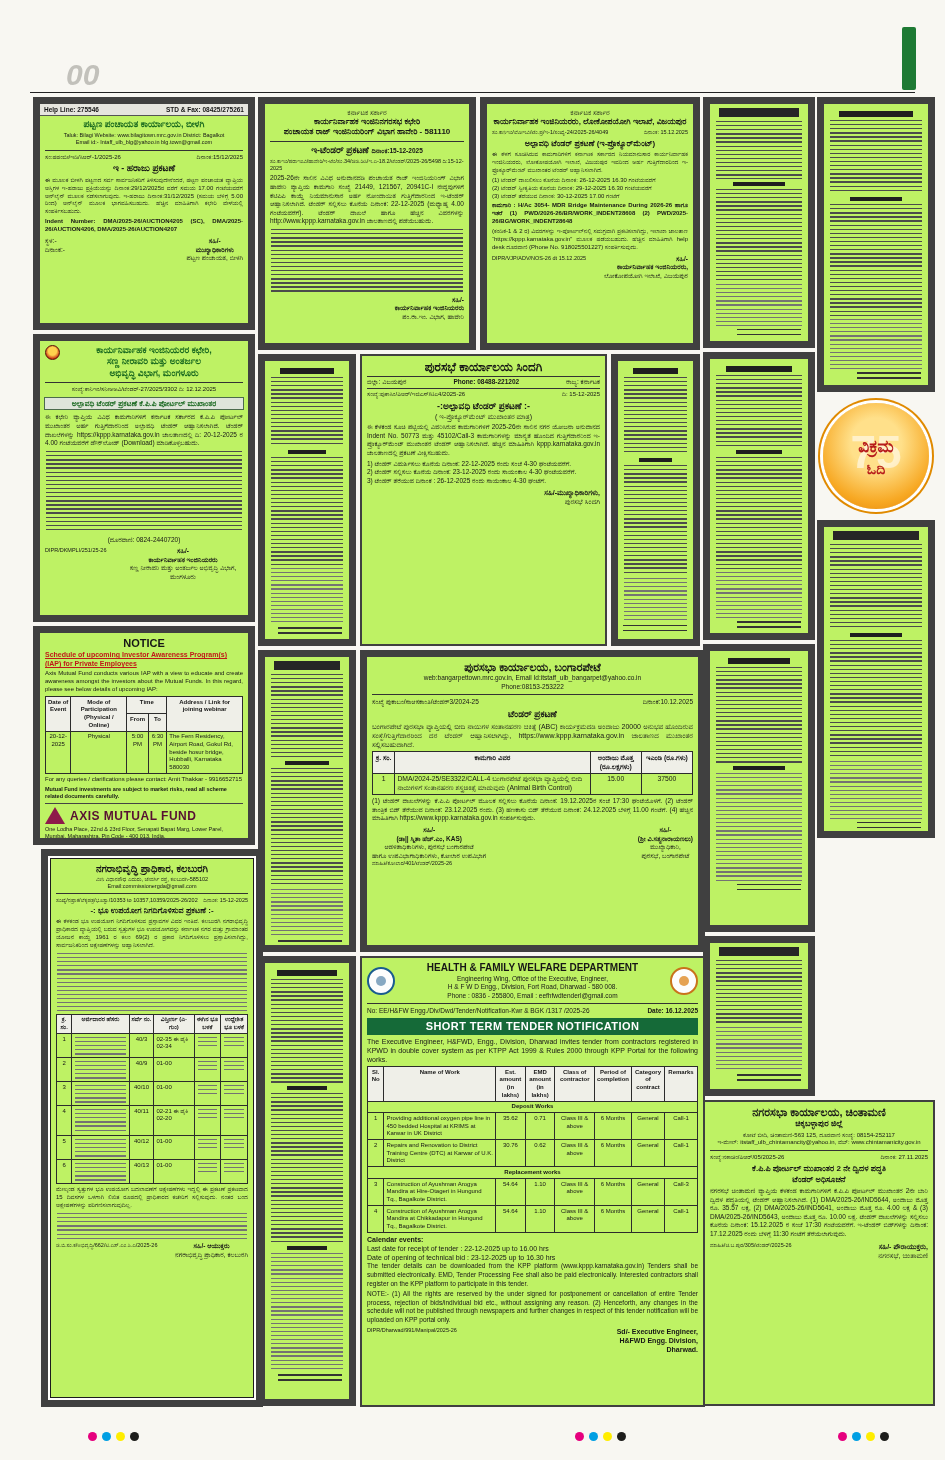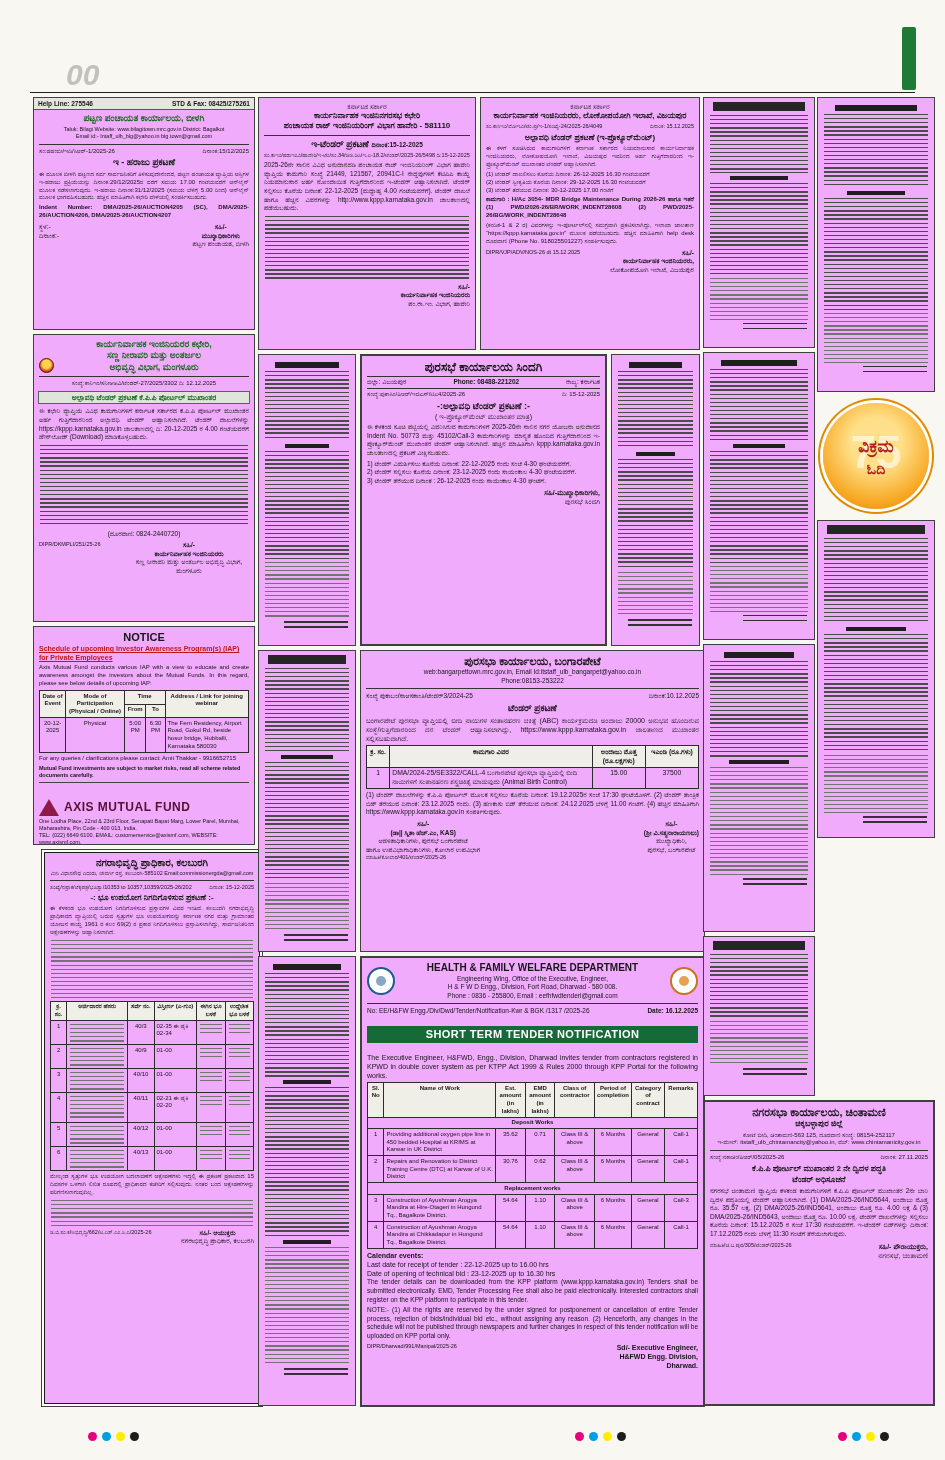--- a/index.html
+++ b/index.html
@@ -28,21 +28,21 @@
   .date-box { position:absolute; left:705px; top:31px; width:192px; height:56px;
     background:linear-gradient(#ffea74,#ffc81e); border:1px solid #d8a400; border-radius:9px;
     text-align:center; padding-top:4px; }
   .date-box .d1{font-size:14px;font-weight:bold;color:#161616;}
   .date-box .d2{font-size:11px;color:#222;margin-top:1px;}
   .date-box .d3{font-size:10px;color:#333;margin-top:1px;}
   .green-strip { position:absolute; left:902px; top:27px; width:14px; height:63px; background:#1e7a34; border-radius:2px; }
   .page-rule { position:absolute; left:30px; top:92px; width:885px; border-top:1.5px solid #222; }
 
   
-  .ad { position:absolute; background:#f0abfc; border:1px solid #404040; padding:4px 5px; overflow:hidden; }
+  .ad { position:absolute; background:#bef264; border:7px solid #404040; padding:4px 5px; overflow:hidden; }
   .ad.dbl { box-shadow: inset 0 0 0 2px #fffefb, inset 0 0 0 3px #1c1c1c; padding:7px 8px; }
   .ad.thick { border-width:2px; }
   .c{text-align:center}.r{text-align:right}.b{font-weight:bold}.j{text-align:justify}
   .row{display:flex;justify-content:space-between;align-items:flex-start}
   .t55{font-size:5.5px;line-height:1.3}.t6{font-size:6px;line-height:1.32}
   .t65{font-size:6.5px;line-height:1.32}.t7{font-size:7px;line-height:1.3}
   .t75{font-size:7.5px;line-height:1.3}.t8{font-size:8px;line-height:1.3}
   .t9{font-size:9px;line-height:1.25}.t10{font-size:10px;line-height:1.25}
   .t11{font-size:11px;line-height:1.2}.t12{font-size:12px;line-height:1.2}
   .green{color:#19691f}.red{color:#c01818}.mt2{margin-top:2px}.mt3{margin-top:3px}
@@ -62,29 +62,29 @@
   .tb th{background:#efefe8;font-weight:bold;text-align:center}
   .tb7 th,.tb7 td{font-size:6.8px}
 
   
   .bar-grey{background:#e6e5df;border-bottom:1px solid #555;margin:-4px -5px 3px;padding:2px 4px;display:flex;justify-content:space-between;font-size:6.5px;font-weight:bold;}
   .emblem{width:15px;height:15px;border-radius:50%;flex:0 0 auto;
     background:radial-gradient(circle at 50% 40%, #ffd24d 0 40%, #c62b12 75%, #7d1404 100%);border:1px solid #5c1004;}
   .band{background:#dfe5da;border:1px solid #4c6b4c;margin:3px -1px;padding:1px 2px;}
 
   .axis-tri{width:0;height:0;border-left:10px solid transparent;border-right:10px solid transparent;border-bottom:17px solid #8e1a4a;margin-right:5px;}
-  .axis-brand{display:flex;align-items:center;justify-content:flex-start;border-top:1px solid #444;padding-top:16px;margin-top:3px;}
+  .axis-brand{display:flex;align-items:center;justify-content:flex-start;border-top:1px solid #444;padding-top:3px;margin-top:3px;}
   .axis-name{font-size:12px;font-weight:bold;color:#571032;letter-spacing:.5px;}
 
   .hfw-head{display:flex;align-items:center;gap:5px;}
   .hfw-logo{width:28px;height:28px;border-radius:50%;flex:0 0 auto;border:2px solid #1a5c8f;position:relative;background:#fdfdfd;}
   .hfw-logo.org{border-color:#c9731b;}
   .hfw-logo::after{content:"";position:absolute;left:50%;top:50%;width:10px;height:10px;transform:translate(-50%,-50%);border-radius:50%;background:#87a8c2;}
   .hfw-logo.org::after{background:#e5a253;}
-  .hfw-banner{background:#156a38;color:#fff;text-align:center;font-weight:bold;font-size:11px;padding:2.5px 0;margin:10px 0;letter-spacing:.4px;}
+  .hfw-banner{background:#156a38;color:#fff;text-align:center;font-weight:bold;font-size:11px;padding:2.5px 0;margin:2px 0;letter-spacing:.4px;}
 
   .badge-wrap{display:flex;align-items:center;justify-content:center;height:100%;}
   .badge{width:106px;height:106px;border-radius:50%;position:relative;
     background:radial-gradient(circle at 50% 38%, #ffe08a 0 30%, #f7a823 70%, #e07c04 100%);
     box-shadow:0 0 0 3px #fff, 0 0 0 5px #e08a00; text-align:center;}
   .badge .ghost{position:absolute;left:0;right:0;top:22px;font-size:46px;font-weight:bold;color:rgba(255,255,255,.55);}
   .badge .l1{position:absolute;left:0;right:0;top:34px;font-size:17px;font-weight:bold;color:#b71c1c;}
   .badge .l2{position:absolute;left:0;right:0;top:58px;font-size:14px;font-weight:bold;color:#b71c1c;}
 
   .regmarks{position:absolute;top:1432px;display:flex;gap:5px;}
@@ -124,21 +124,21 @@
       </div>
       <div class="c">
         <div class="b">ಸಹಿ/-</div>
         <div class="b">ಮುಖ್ಯಾಧಿಕಾರಿಗಳು</div>
         <div>ಪಟ್ಟಣ ಪಂಚಾಯತ, ಬೀಳಗಿ</div>
       </div>
     </div>
   </div>
 
   <div class="ad" style="left:33px;top:334px;width:222px;height:288px">
-    <div class="row" style="align-items:flex-end;gap:5px">
+    <div class="row" style="align-items:flex-start;gap:5px">
       <div class="emblem"></div>
       <div class="c" style="flex:1">
         <div class="b t9 green">ಕಾರ್ಯನಿರ್ವಾಹಕ ಇಂಜಿನಿಯರರ ಕಛೇರಿ,</div>
         <div class="b t9 green">ಸಣ್ಣ ನೀರಾವರಿ ಮತ್ತು ಅಂತರ್ಜಲ</div>
         <div class="b t9 green">ಅಭಿವೃದ್ಧಿ ವಿಭಾಗ, ಮಂಗಳೂರು</div>
       </div>
     </div>
     <div class="hr"></div>
     <div class="t6 c">ಸಂಖ್ಯೆ:ಕಾನಿಇಂ/ಸನೀಅಅವಿ/ಟೆಂಡರ್-27/2025/3302  ದಿ: 12.12.2025</div>
     <div class="band c b t75 green">ಅಲ್ಪಾವಧಿ ಟೆಂಡರ್ ಪ್ರಕಟಣೆ ಕೆ.ಪಿ.ಪಿ ಪೋರ್ಟಲ್ ಮುಖಾಂತರ</div>

